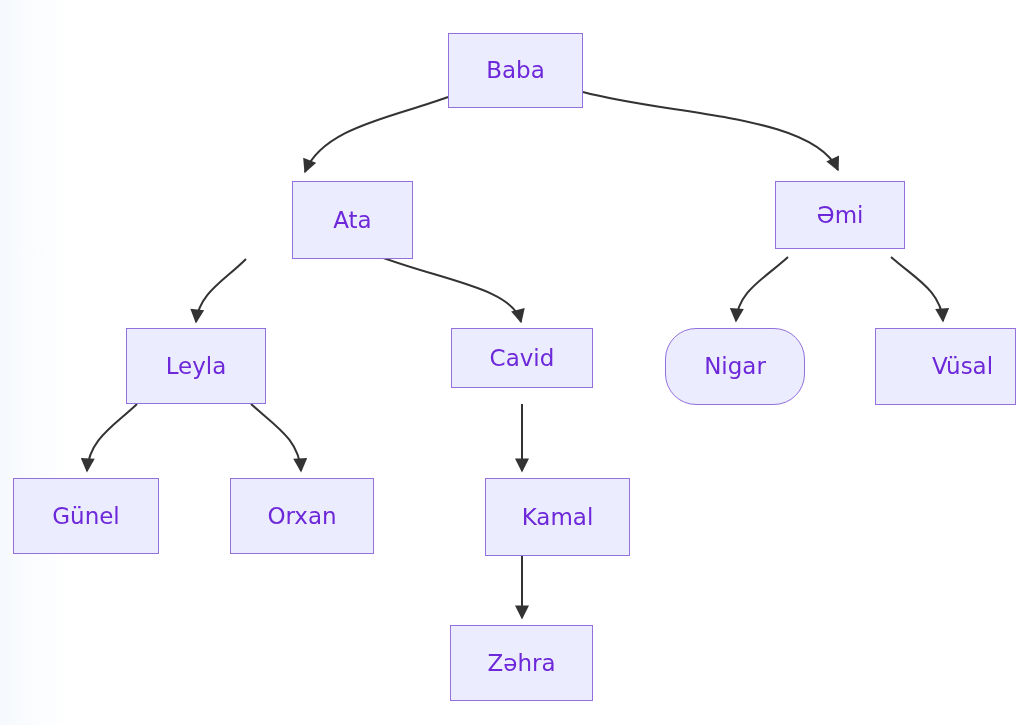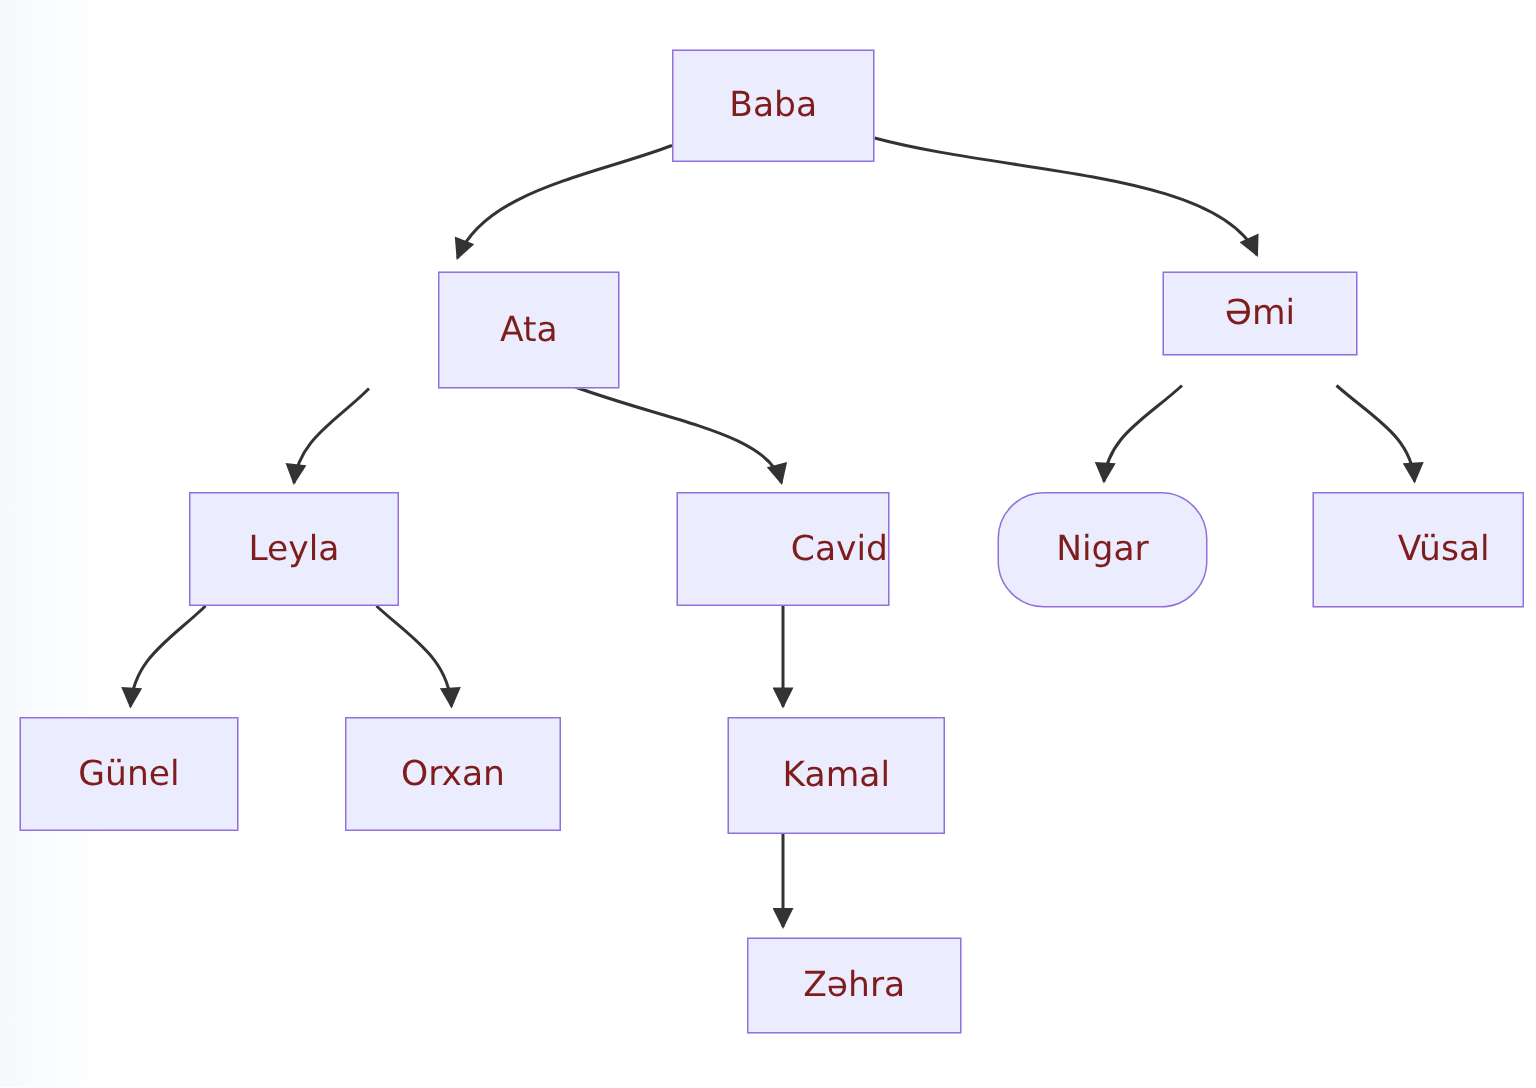--- a/index.html
+++ b/index.html
@@ -30,21 +30,21 @@
   .node {
     position: absolute;
     box-sizing: border-box;
     background: #ECECFF;
     border: 1.5px solid #9370DB;
     display: flex;
     align-items: center;
     justify-content: center;
   }
   .node-label {
-    color: #7f1d1d;
+    color: #6d28d9;
     font-size: 23px;
     line-height: 1;
     white-space: nowrap;
   }
 </style>
 </head>
 <body>
 
 <div class="canvas">
 
@@ -67,29 +67,29 @@
   </svg>
 
   <div class="node" style="left:448px; top:33px;  width:135px; height:75px;">
     <span class="node-label">Baba</span>
   </div>
 
   <div class="node" style="left:244px; top:181px; width:121px; height:78px;margin-left:48px;">
     <span class="node-label">Ata</span>
   </div>
 
-  <div class="node" style="left:775px; top:181px; width:130px; height:56px;">
+  <div class="node" style="left:775px; top:181px; width:130px; height:68px;">
     <span class="node-label">Əmi</span>
   </div>
 
   <div class="node" style="left:126px; top:328px; width:140px; height:76px;">
     <span class="node-label">Leyla</span>
   </div>
 
-  <div class="node" style="left:451px; top:328px; width:142px; height:76px;justify-content:flex-end;">
+  <div class="node" style="left:451px; top:328px; width:142px; height:60px;">
     <span class="node-label">Cavid</span>
   </div>
 
   <div class="node" style="left:665px; top:328px; width:140px; height:77px;border-radius:31px;">
     <span class="node-label">Nigar</span>
   </div>
 
   <div class="node" style="left:875px; top:328px; width:141px; height:77px;padding-left:34px;">
     <span class="node-label">Vüsal</span>
   </div>
@@ -99,17 +99,17 @@
   </div>
 
   <div class="node" style="left:230px; top:478px; width:144px; height:76px;text-align:right;">
     <span class="node-label">Orxan</span>
   </div>
 
   <div class="node" style="left:449px; top:478px; width:145px; height:78px;margin-left:36px;">
     <span class="node-label">Kamal</span>
   </div>
 
-  <div class="node" style="left:450px; top:625px; width:143px; height:64px;margin-left:48px;">
+  <div class="node" style="left:450px; top:625px; width:143px; height:76px;">
     <span class="node-label">Zəhra</span>
   </div>
 
 </div>
 
 </body></html>

